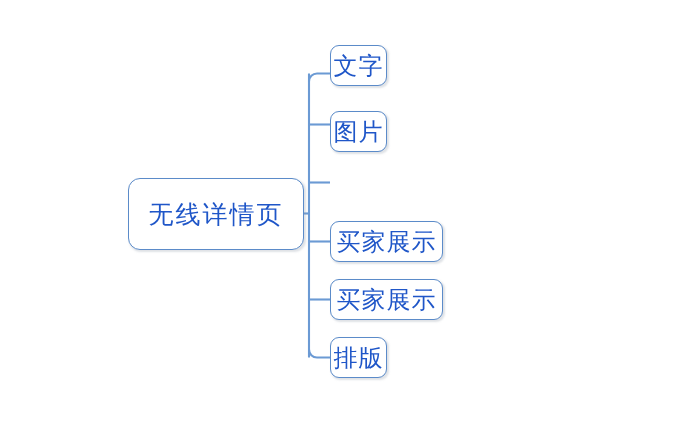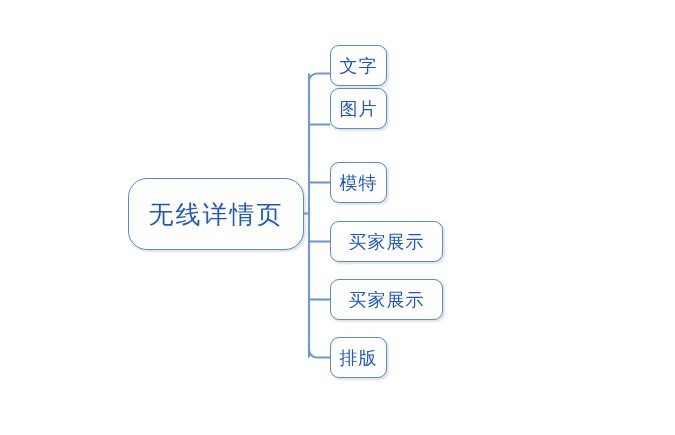--- a/index.html
+++ b/index.html
@@ -45,37 +45,37 @@
     white-space: nowrap;
     letter-spacing: 1px;
     box-shadow: 1.5px 1.5px 2px rgba(140, 150, 165, 0.28);
   }
 
   .node-root {
     left: 128px;
     top: 178px;
     width: 176px;
     height: 72px;
-    border-radius: 19px;
+    border-radius: 12px;
     border-width: 1.4px;
     font-size: 25px;
     letter-spacing: 2px;
   }
 
   .node-child {
     left: 330px;
     height: 41px;
-    font-size: 18px;
+    font-size: 24px;
   }
 
   .w2 { width: 57px; }
   .w4 { width: 113px; }
 
   .n0 { top: 45px; }
-  .n1 { top: 88px; }
+  .n1 { top: 111px; }
   .n2 { top: 162px; }
   .n3 { top: 221px; }
   .n4 { top: 279px; }
   .n5 { top: 337px; text-align: right; }
 </style>
 </head>
 <body>
 
 <div id="mindmap">
 
@@ -105,23 +105,20 @@
   </div>
 
   <div class="node node-child w2 n0">
     <span>文字</span>
   </div>
 
   <div class="node node-child w2 n1">
     <span>图片</span>
   </div>
 
-  <div class="node node-child w2 n2">
-    <span>模特</span>
-  </div>
 
   <div class="node node-child w4 n3">
     <span>买家展示</span>
   </div>
 
   <div class="node node-child w4 n4">
     <span>买家展示</span>
   </div>
 
   <div class="node node-child w2 n5">

